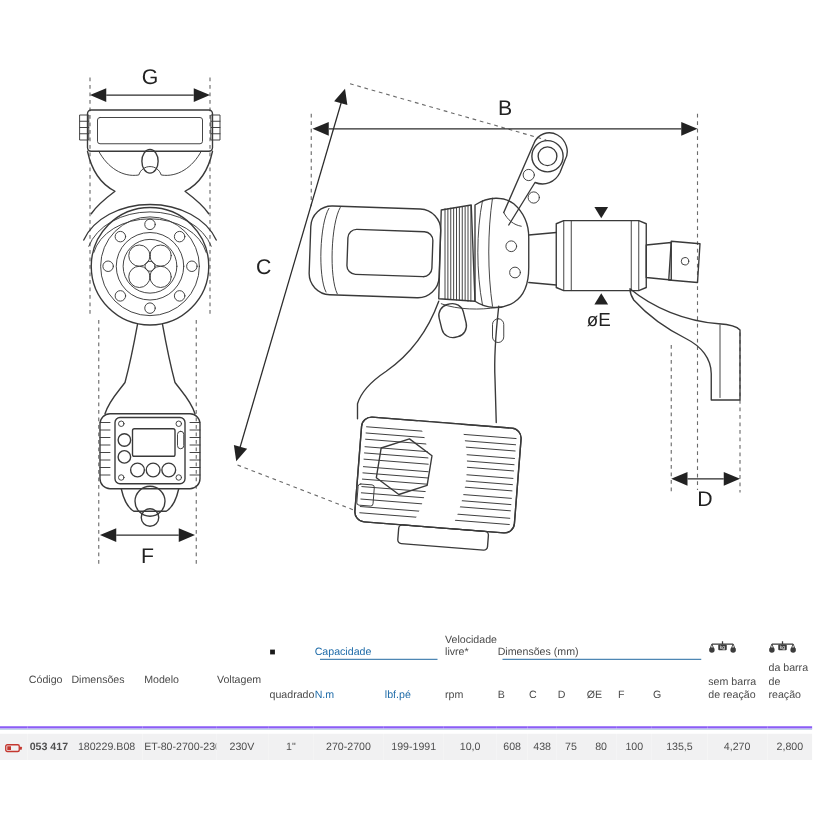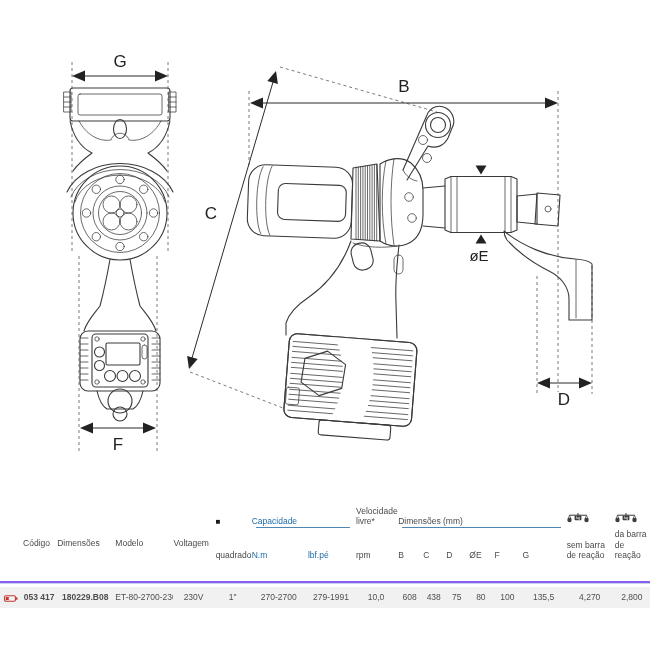--- a/index.html
+++ b/index.html
@@ -25,21 +25,21 @@
   table.spec th.grp { vertical-align:bottom; padding-bottom:2px; }
   table.spec th.r2  { vertical-align:bottom; padding-bottom:21px; }
   table.spec .blue { color:#1e6ba8; font-weight:normal; }
   table.spec .bb { border-bottom:2px solid #8b5cf6; }
   table.spec th.grpline { background:linear-gradient(#4e87b4,#4e87b4) bottom center / calc(100% - 10px) 1px no-repeat; }
   table.spec td { font-size:8.5px; color:#4f4f4f; text-align:center; height:21px; padding:0 1px;
                   white-space:nowrap; overflow:hidden; }
   tr.gap td { height:4px; background:#fff; border-top:1px solid #c3d6e5; padding:0; }
   tr.data td { background:#f1f1f2; }
   td.bold { font-weight:bold; color:#333; }
-  td.ref  { color:#2b76ad; font-weight:bold; }
+  td.ref  { color:#2b76ad; font-weight:normal; }
   .sq { font-size:8px; color:#1a1a1a; }
   .icon-cell svg { vertical-align:middle; }
 </style>
 </head>
 <body>
 
 <div class="page">
 
   <div class="diagram">
     <svg width="650" height="503" viewBox="0 0 650 503">
@@ -316,21 +316,21 @@
             <rect x="11.8" y="3.3" width="1.7" height="2.4" rx="0.5" fill="#c4372f"></rect>
             <rect x="1.8" y="3" width="3" height="3" fill="#c4372f"></rect>
           </svg>
         </td>
         <td class="bold">053 417</td>
         <td class="ref">180229.B08</td>
         <td>ET-80-2700-230</td>
         <td>230V</td>
         <td>1"</td>
         <td>270-2700</td>
-        <td>279-1991</td>
+        <td>199-1991</td>
         <td>10,0</td>
         <td>608</td>
         <td>438</td>
         <td>75</td>
         <td>80</td>
         <td>100</td>
         <td>135,5</td>
         <td>4,270</td>
         <td>2,800</td>
       </tr>

